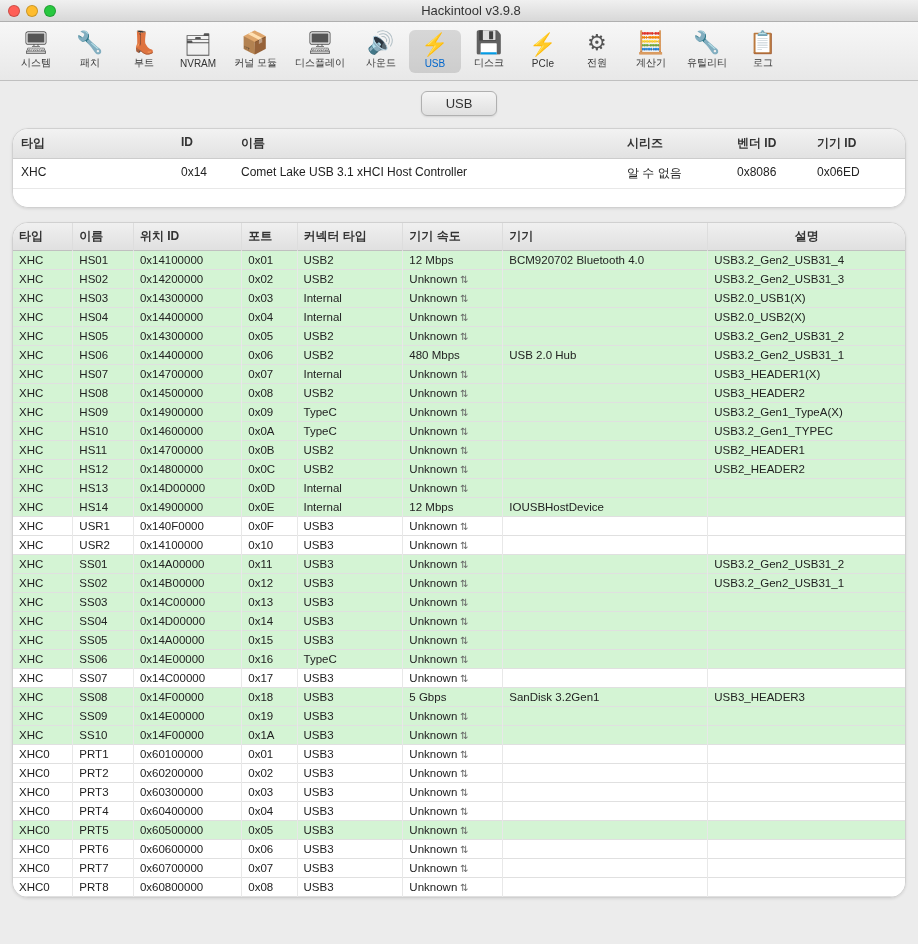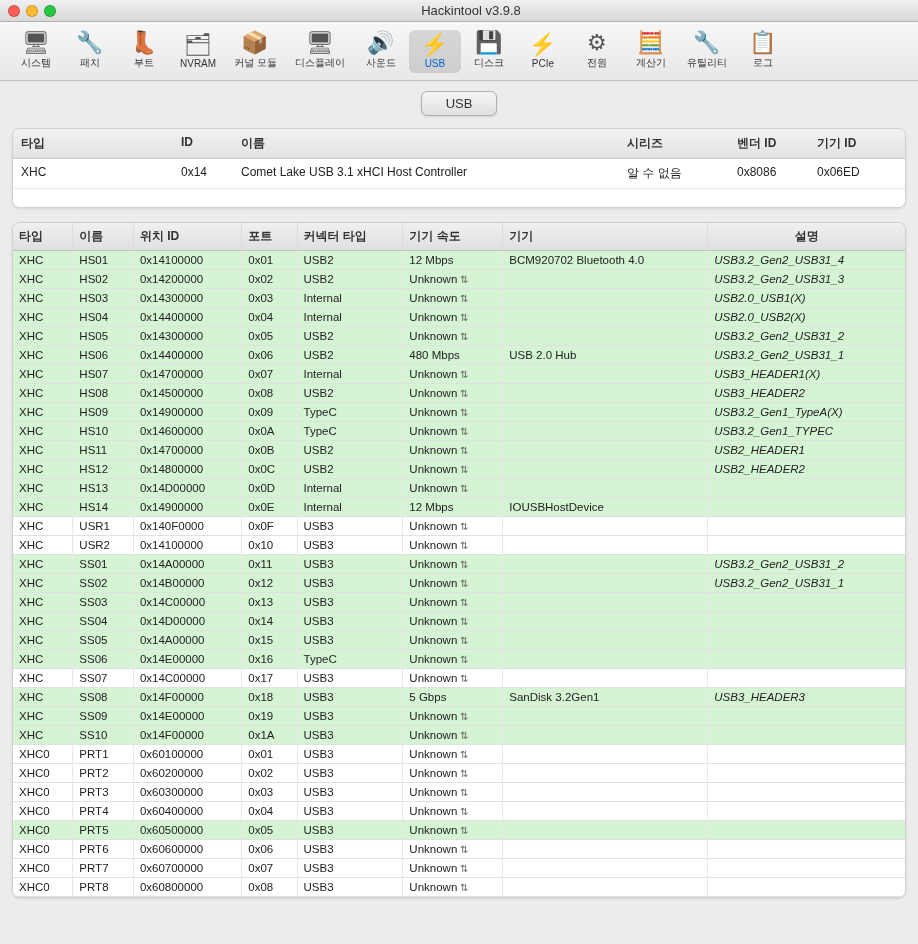--- a/index.html
+++ b/index.html
@@ -101,21 +101,21 @@
       font-size: 13px;
       color: #333;
       cursor: pointer;
       box-shadow: 0 1px 2px rgba(0,0,0,0.1);
     }
 
     
     .card {
       background: white;
       border: 1px solid #d0d0d0;
-      border-radius: 8px;
+      border-radius: 16px;
       overflow: hidden;
       box-shadow: 0 1px 3px rgba(0,0,0,0.1);
     }
 
     
     .usb-ports-section {
       margin-top: 14px;
     }
     .section-title {
       font-size: 13px;
@@ -147,21 +147,21 @@
     .port-table tbody tr {
       border-bottom: 1px solid #e0e0e0;
     }
     .port-table tbody td {
       padding: 3px 6px;
       color: #222;
       border-right: 1px solid #e8e8e8;
       white-space: nowrap;
       overflow: hidden;
     }
-    .port-table tbody td:last-child { border-right: none; font-style: italic; }
+    .port-table tbody td:last-child { border-right: none; }
     .row-green { background: #d4f4d4; }
     .row-white { background: #ffffff; }
 
     .speed-icon {
       font-size: 10px;
       color: #666;
     }
 
     
     .scroll-container {

